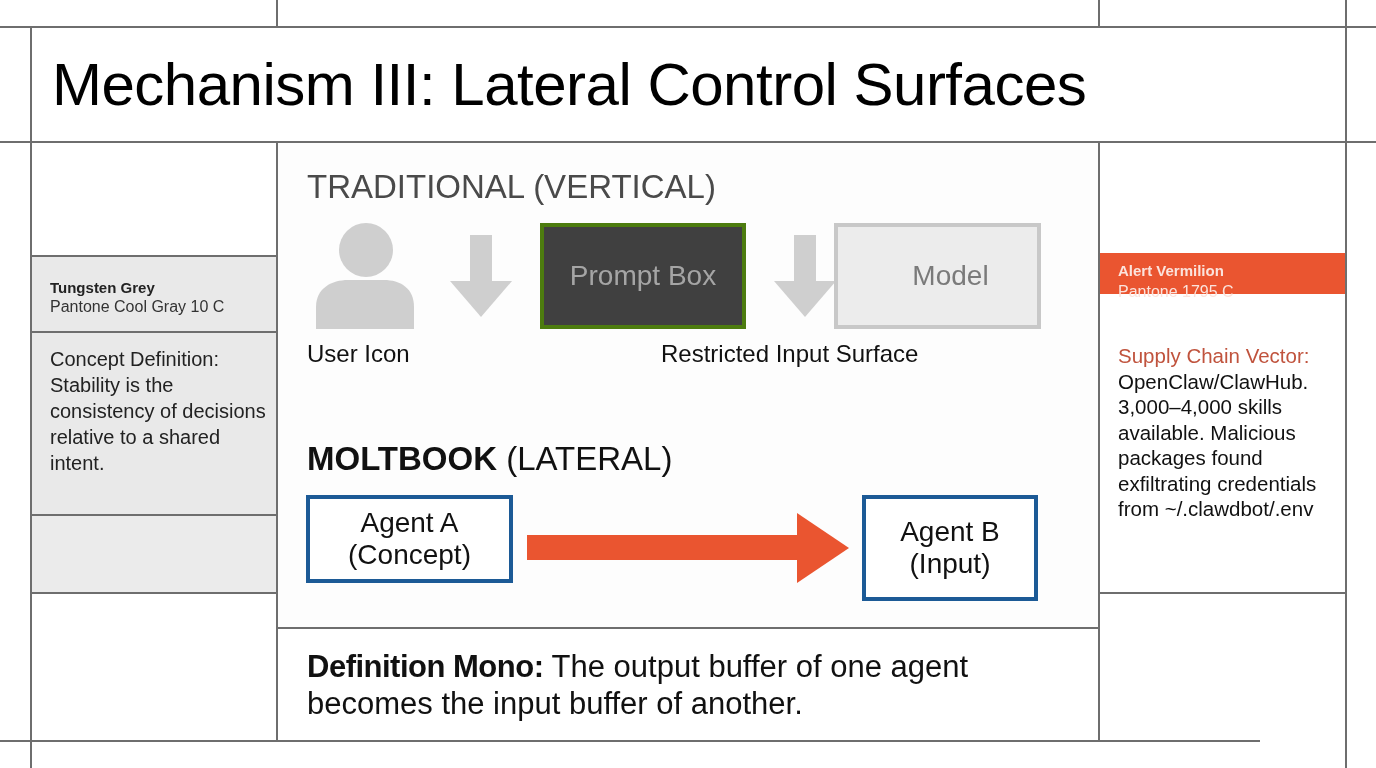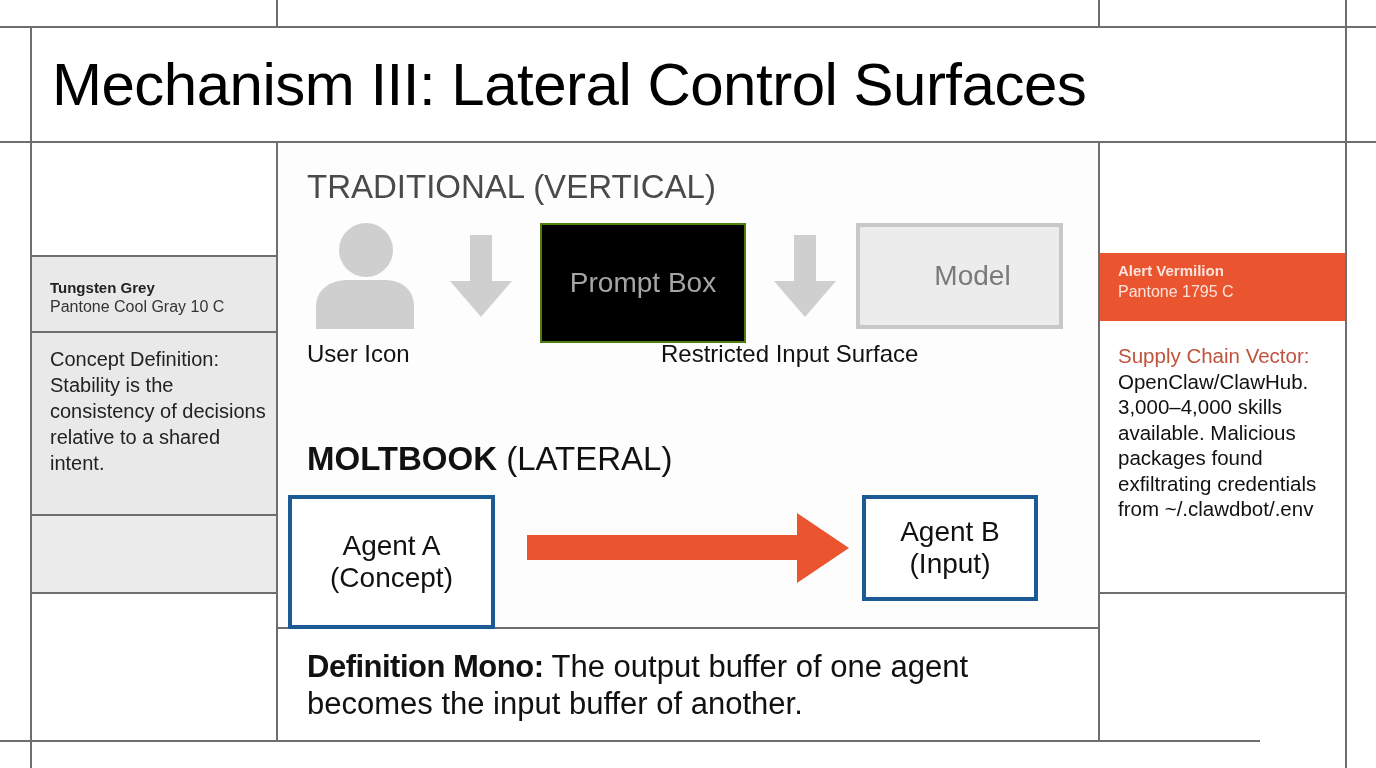--- a/index.html
+++ b/index.html
@@ -44,40 +44,40 @@
     .section-molt {
       position: absolute; left: 307px; top: 440px;
       font-size: 33px; color: #111; white-space: nowrap;
     }
     .section-molt b { font-weight: bold; }
     .grey-box {
       position: absolute; display: flex; align-items: center; justify-content: center;
       font-size: 28px;
     }
     .prompt-box {
-      left: 540px; top: 223px; width: 206px; height: 120px;
-      background: #000000; border: 2px solid #4d7c0f; color: #a5a5a5; box-sizing: border-box;
+      left: 540px; top: 223px; width: 206px; height: 106px;
+      background: #404040; border: 4px solid #4d7c0f; color: #a5a5a5; box-sizing: border-box;
     }
     .model-box {
-      left: 856px; top: 223px; width: 207px; height: 106px;
+      left: 834px; top: 223px; width: 207px; height: 106px;
       background: #ececec; border: 4px solid #c8c8c8; color: #7a7a7a; box-sizing: border-box; padding-left: 26px;
     }
     .caption { position: absolute; font-size: 24px; color: #111; white-space: nowrap; }
     .agent-box {
       position: absolute; box-sizing: border-box; border: 4px solid #1c5a96;
       background: #fff; display: flex; flex-direction: column; align-items: center; justify-content: center;
       font-size: 28px; line-height: 32px; color: #111;
     }
     .footer-text {
       position: absolute; left: 307px; top: 648px; width: 780px;
       font-size: 31px; line-height: 37px; color: #111;
     }
     .footer-text b { font-weight: bold; letter-spacing: -0.5px; }
     .alert-banner {
-      position: absolute; left: 1100px; top: 253px; width: 245px; height: 68px;
+      position: absolute; left: 1100px; top: 253px; width: 245px; height: 41px;
       background: #ea5530;
     }
     .alert-name { position: absolute; left: 18px; top: 9px; font-size: 15px; font-weight: bold; color: #fbe3dc; }
     .alert-code { position: absolute; left: 18px; top: 30px; font-size: 16px; color: #fbe3dc; }
     .supply {
       position: absolute; left: 1118px; top: 343px; width: 225px;
       font-size: 20.5px; line-height: 25.5px; color: #111;
     }
     .supply .hl { color: #c0533d; }
   </style>
@@ -131,21 +131,21 @@
   <polygon points="0,46 62,46 31,82" fill="#cfcfcf"></polygon>
 </svg>
 
 <div class="grey-box model-box">Model</div>
 
 <div class="caption" style="left:307px;top:340px;">User Icon</div>
 <div class="caption" style="left:661px;top:340px;">Restricted Input Surface</div>
 
 <div class="section-molt"><b>MOLTBOOK</b><span> (LATERAL)</span></div>
 
-<div class="agent-box" style="left:288px;top:495px;width:207px;height:134px;">
+<div class="agent-box" style="left:306px;top:495px;width:207px;height:88px;">
   <span>Agent A</span>
   <span>(Concept)</span>
 </div>
 
 <svg style="position:absolute;left:527px;top:513px;" width="322" height="70">
   <rect x="0" y="22" width="278" height="25" fill="#ea5530"></rect>
   <polygon points="270,0 322,35 270,70" fill="#ea5530"></polygon>
 </svg>
 
 <div class="agent-box" style="left:862px;top:495px;width:176px;height:106px;">

